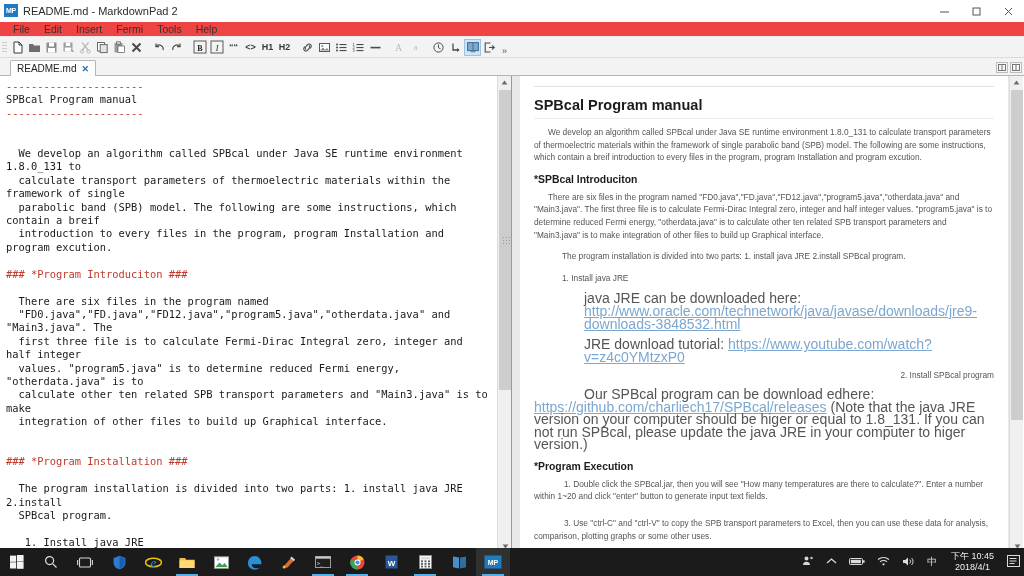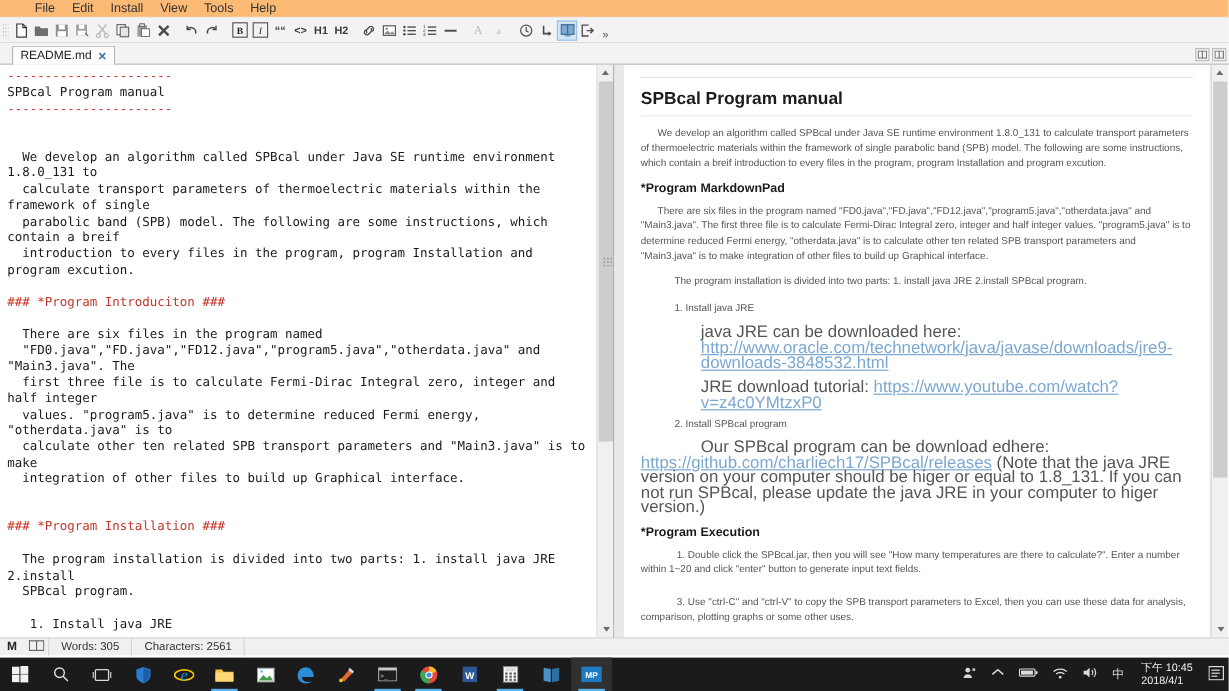--- a/index.html
+++ b/index.html
@@ -27,22 +27,22 @@
   .title-text { font-size: 11px; color: #2b2b2b; }
   .win-controls { position: absolute; right: 0; top: 0; height: 22px; display: flex; }
   .win-btn {
     width: 32px; height: 22px; display: flex; align-items: center; justify-content: center;
     font-size: 11px; color: #444; background: transparent;
   }
   .win-btn svg { display: block; }
 
   
   .menubar {
-    height: 15px; background: #fdba74;
-    display: flex; align-items: center; padding-left: 22px;
+    height: 15px; background: #ef4444;
+    display: flex; align-items: center; padding-left: 6px;
     font-size: 10.5px; color: #333;
     border-bottom: 1px solid #eaeaea;
   }
   .menu-item { padding: 0 7px; line-height: 15px; }
 
   
   .toolbar {
     height: 21px; background: #f3f3f3;
     display: flex; align-items: center; padding-left: 2px;
     border-bottom: 1px solid #dcdcdc;
@@ -149,34 +149,56 @@
     position: absolute; left: 0; bottom: 0; width: 1024px; height: 28px;
     background: #1b1b1b; display: flex; align-items: center;
   }
   .tb-item { width: 34px; height: 28px; display: flex; align-items: center; justify-content: center;
              position: relative; }
   .tb-item.active { background: #303030; }
   .tb-item .underline { position: absolute; bottom: 0; left: 6px; right: 6px; height: 2px;
                         background: #55b0e8; }
   .tray { margin-left: auto; display: flex; align-items: center; height: 28px; }
   .tray-ic { padding: 0 6px; font-size: 10px; color: #dcdcdc; }
-  .clock { font-size: 9px; color: #f0f0f0; line-height: 11px; padding: 0 8px; }
+  .clock { font-size: 9px; color: #f0f0f0; line-height: 11px; text-align: center; padding: 0 8px; }
   .notif { width: 22px; text-align: center; font-size: 11px; color: #dcdcdc; }
 </style>
 </head>
 <body>
 
 <div id="app">
 
+  <div class="titlebar">
+    <div class="app-icon">MP</div>
+    <div class="title-text">README.md - MarkdownPad 2</div>
+    <div class="win-controls">
+      <div class="win-btn">
+        <svg width="11" height="11" viewBox="0 0 11 11">
+            <line x1="1" y1="6" x2="10" y2="6" stroke="#555" stroke-width="1"></line>
+          </svg>
+      </div>
+      <div class="win-btn">
+        <svg width="11" height="11" viewBox="0 0 11 11">
+            <rect x="2" y="2" width="7" height="7" fill="none" stroke="#555" stroke-width="1"></rect>
+          </svg>
+      </div>
+      <div class="win-btn">
+        <svg width="11" height="11" viewBox="0 0 11 11">
+            <line x1="2" y1="2" x2="9" y2="9" stroke="#555" stroke-width="1"></line>
+            <line x1="9" y1="2" x2="2" y2="9" stroke="#555" stroke-width="1"></line>
+          </svg>
+      </div>
+    </div>
+  </div>
 
   <div class="menubar">
     <div class="menu-item">File</div>
     <div class="menu-item">Edit</div>
-    <div class="menu-item">Install</div>
-    <div class="menu-item">View</div>
+    <div class="menu-item">Insert</div>
+    <div class="menu-item">Fermi</div>
     <div class="menu-item">Tools</div>
     <div class="menu-item">Help</div>
   </div>
 
   <div class="toolbar">
     <div class="tb-grip"></div>
     <div class="tb-btn">
       <svg width="13" height="13" viewBox="0 0 13 13">
           <path d="M3 1h5l3 3v8H3z" fill="#fff" stroke="#3a3a3a" stroke-width="1"></path>
           <path d="M8 1v3h3" fill="none" stroke="#3a3a3a" stroke-width="1"></path>
@@ -387,36 +409,36 @@
       </div>
     </div>
 
     <div class="preview-pane">
       <div class="preview-doc">
         <div class="pv-toprule"></div>
         <div class="pv-h1">SPBcal Program manual</div>
         <div class="pv-h1-rule"></div>
         <p class="pv-p">We develop an algorithm called SPBcal under Java SE runtime environment 1.8.0_131 to calculate transport parameters of thermoelectric materials within the framework of single parabolic band (SPB) model. The following are some instructions, which contain a breif introduction to every files in the program, program Installation and program excution.</p>
 
-        <div class="pv-h3">*Program MarkdownPad</div>
+        <div class="pv-h3">*SPBcal Introduciton</div>
         <p class="pv-p">There are six files in the program named "FD0.java","FD.java","FD12.java","program5.java","otherdata.java" and "Main3.java". The first three file is to calculate Fermi-Dirac Integral zero, integer and half integer values. "program5.java" is to determine reduced Fermi energy, "otherdata.java" is to calculate other ten related SPB transport parameters and "Main3.java" is to make integration of other files to build up Graphical interface.</p>
 
         <p class="pv-p pv-indent1">The program installation is divided into two parts: 1. install java JRE    2.install SPBcal program.</p>
 
         <ul class="pv-ol">
           <li>1. Install java JRE</li>
         </ul>
         <div class="pv-sub">
           <span>java JRE can be downloaded here: </span><a class="pv-a" href="#">http://www.oracle.com/technetwork/java/javase/downloads/jre9-downloads-3848532.html</a>
         </div>
         <div class="pv-sub" style="margin-top:-6px;">
           <span>JRE download tutorial: </span><a class="pv-a" href="#">https://www.youtube.com/watch?v=z4c0YMtzxP0</a>
         </div>
 
-        <ul class="pv-ol" style="margin-top:-8px;">
+        <ul class="pv-ol" style="margin-top:-8px;text-align:right;">
           <li>2. Install SPBcal program</li>
         </ul>
         <div class="pv-sub" style="padding-left:0;text-indent:50px;margin-top:2px;margin-bottom:10px;">
           <span>Our SPBcal program can be download edhere: </span><a class="pv-a" href="#">https://github.com/charliech17/SPBcal/releases</a><span> (Note that the java JRE version on your computer should be higer or equal to 1.8_131. If you can not run SPBcal, please update the java JRE in your computer to higer version.)</span>
         </div>
 
         <div class="pv-h3">*Program Execution</div>
         <p class="pv-p" style="text-indent:30px;">1. Double click the SPBcal.jar, then you will see "How many temperatures are there to calculate?". Enter a number within 1~20 and click "enter" button to generate input text fields.</p>
         <p class="pv-p" style="text-indent:30px;margin-top:14px;">3. Use "ctrl-C" and "ctrl-V" to copy the SPB transport parameters to Excel, then you can use these data for analysis, comparison, plotting graphs or some other uses.</p>
       </div>

